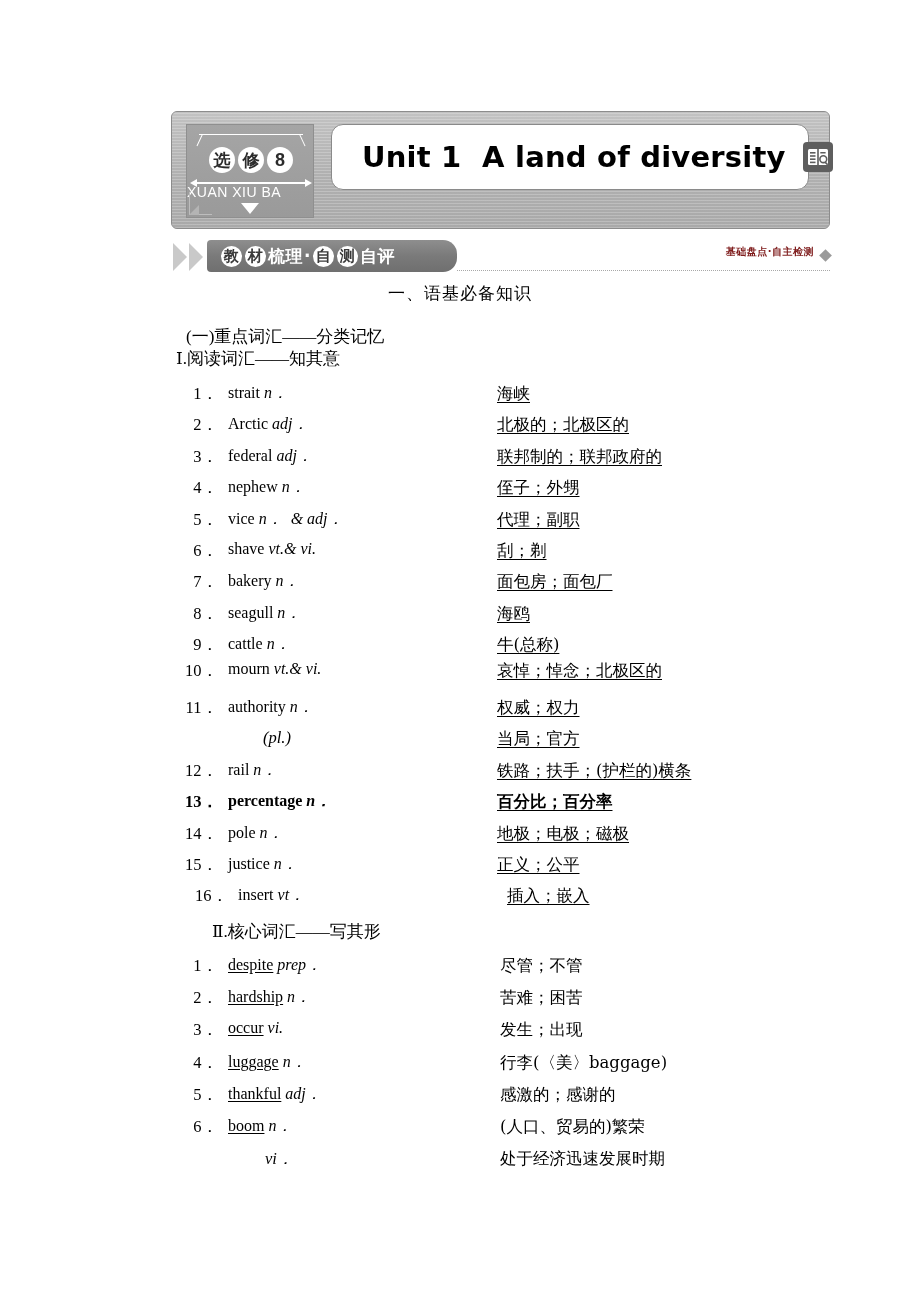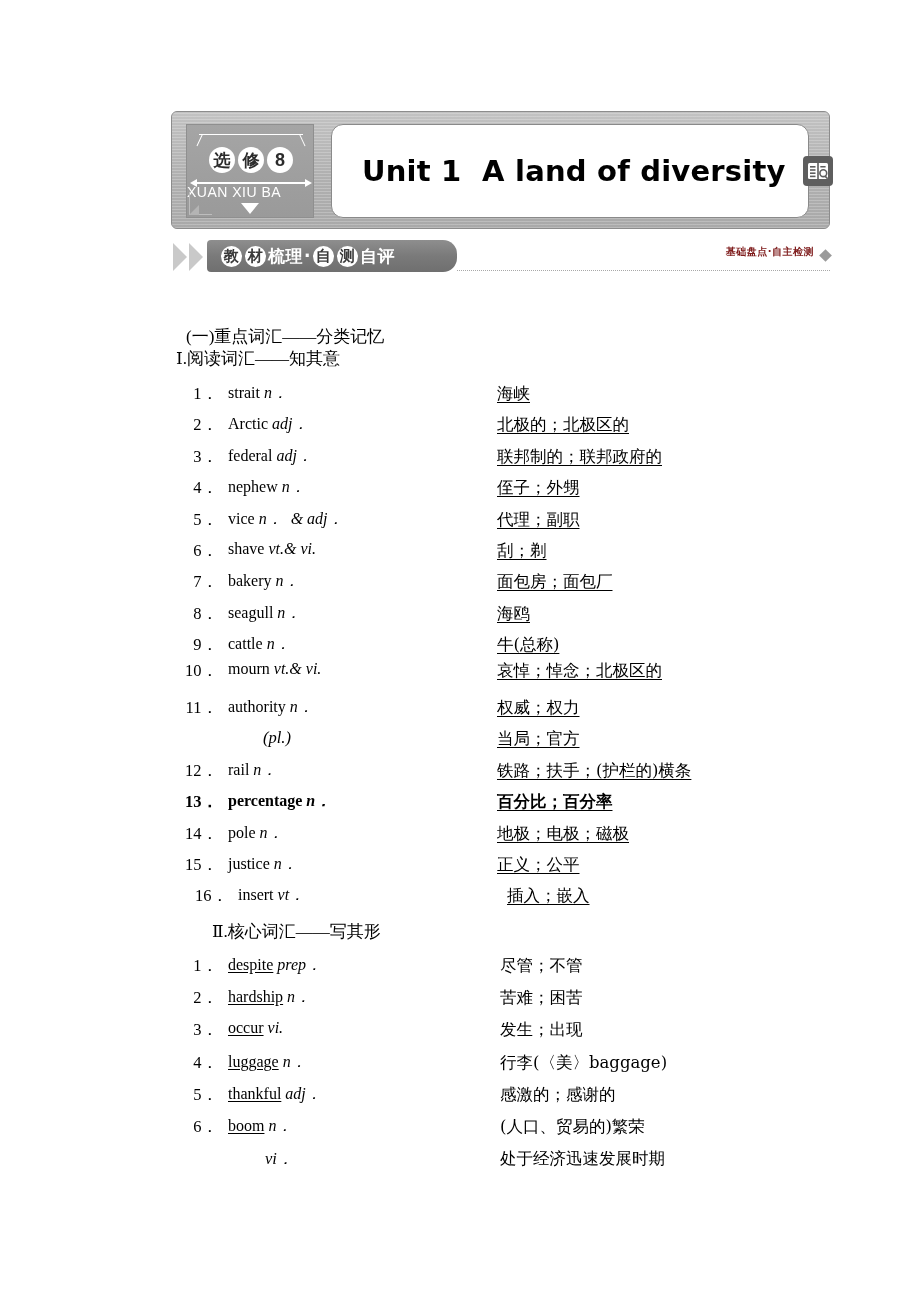--- a/index.html
+++ b/index.html
@@ -153,21 +153,21 @@
     border-right: 9px solid transparent;
     border-top: 11px solid #ffffff;
   }
 
   
   .title-plate {
     position: absolute;
     left: 159px;
     top: 12px;
     width: 478px;
-    height: 94px;
+    height: 66px;
     background: #ffffff;
     border: 1.5px solid #8a8a8a;
     border-radius: 12px;
     box-sizing: border-box;
   }
   .unit-title {
     position: absolute;
     left: 30px;
     top: 50%;
     transform: translateY(-50%);
@@ -394,20 +394,21 @@
         <span class="cjk-circle">自</span>
         <span class="cjk-circle">测</span>
         <span>自评</span>
       </div>
     </div>
     <div class="banner-rule"></div>
     <div class="banner-right">基础盘点·自主检测</div>
     <div class="banner-diamond"></div>
   </div>
 
+  <div class="h-center" style="top:282px;">一、语基必备知识</div>
   <div class="h-left" style="left:186px; top:325px;">(一)重点词汇——分类记忆</div>
   <div class="h-left" style="left:176px; top:347px;">Ⅰ.阅读词汇——知其意</div>
 
   <div class="vlist sec1" id="list-reading">
       <div class="vrow" style="top: 383px;">
         <span class="vnum">1．</span>
         <span class="vterm"><span>strait</span><i> n．</i></span>
         <span class="vdef underlined">海峡</span>
       </div>
       <div class="vrow" style="top: 414.4px;">

